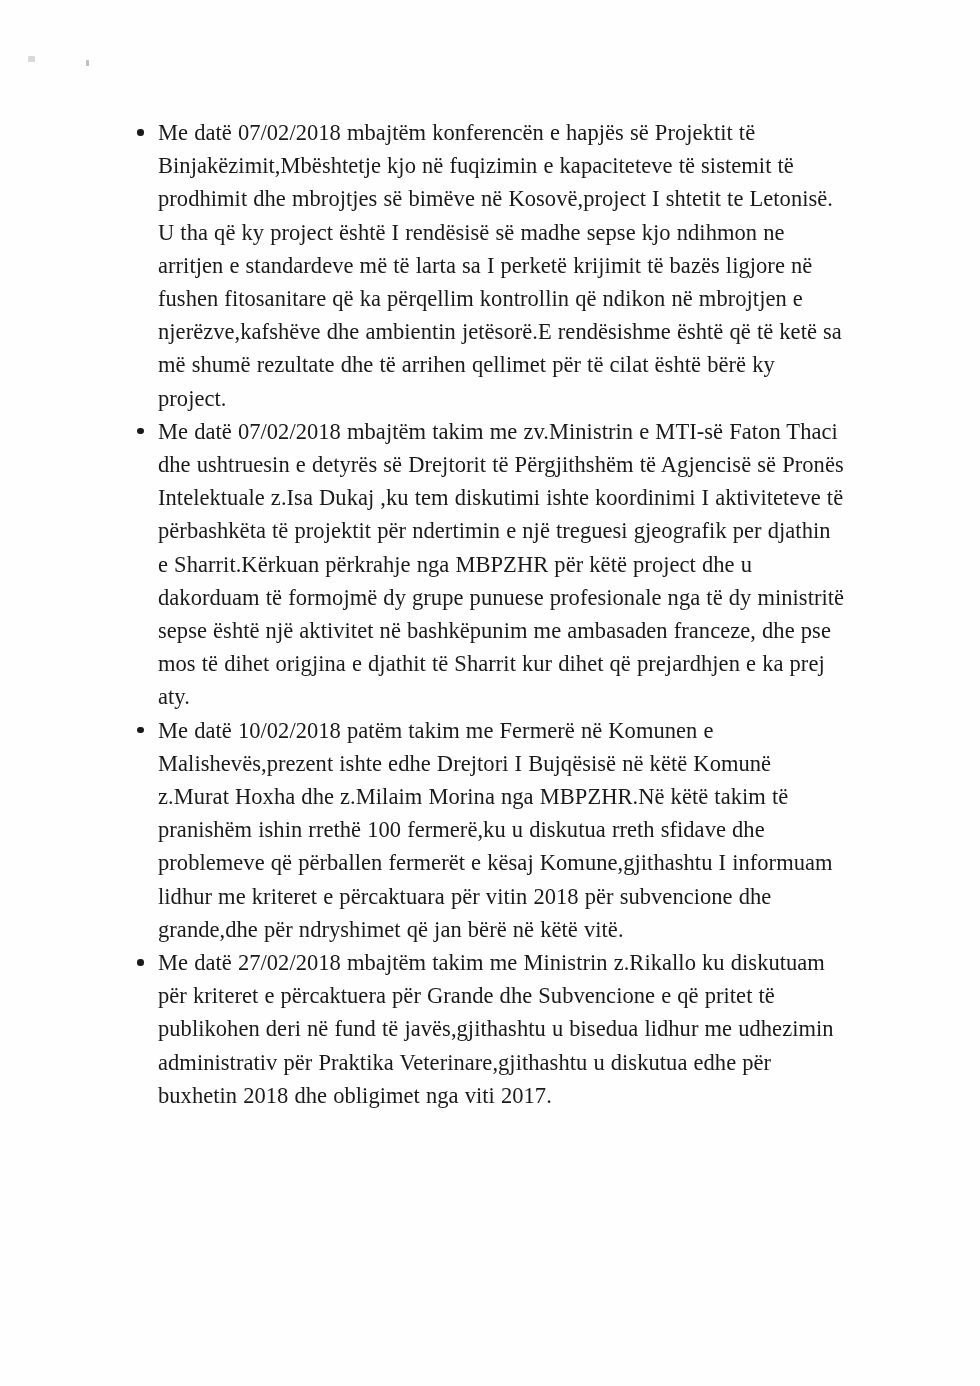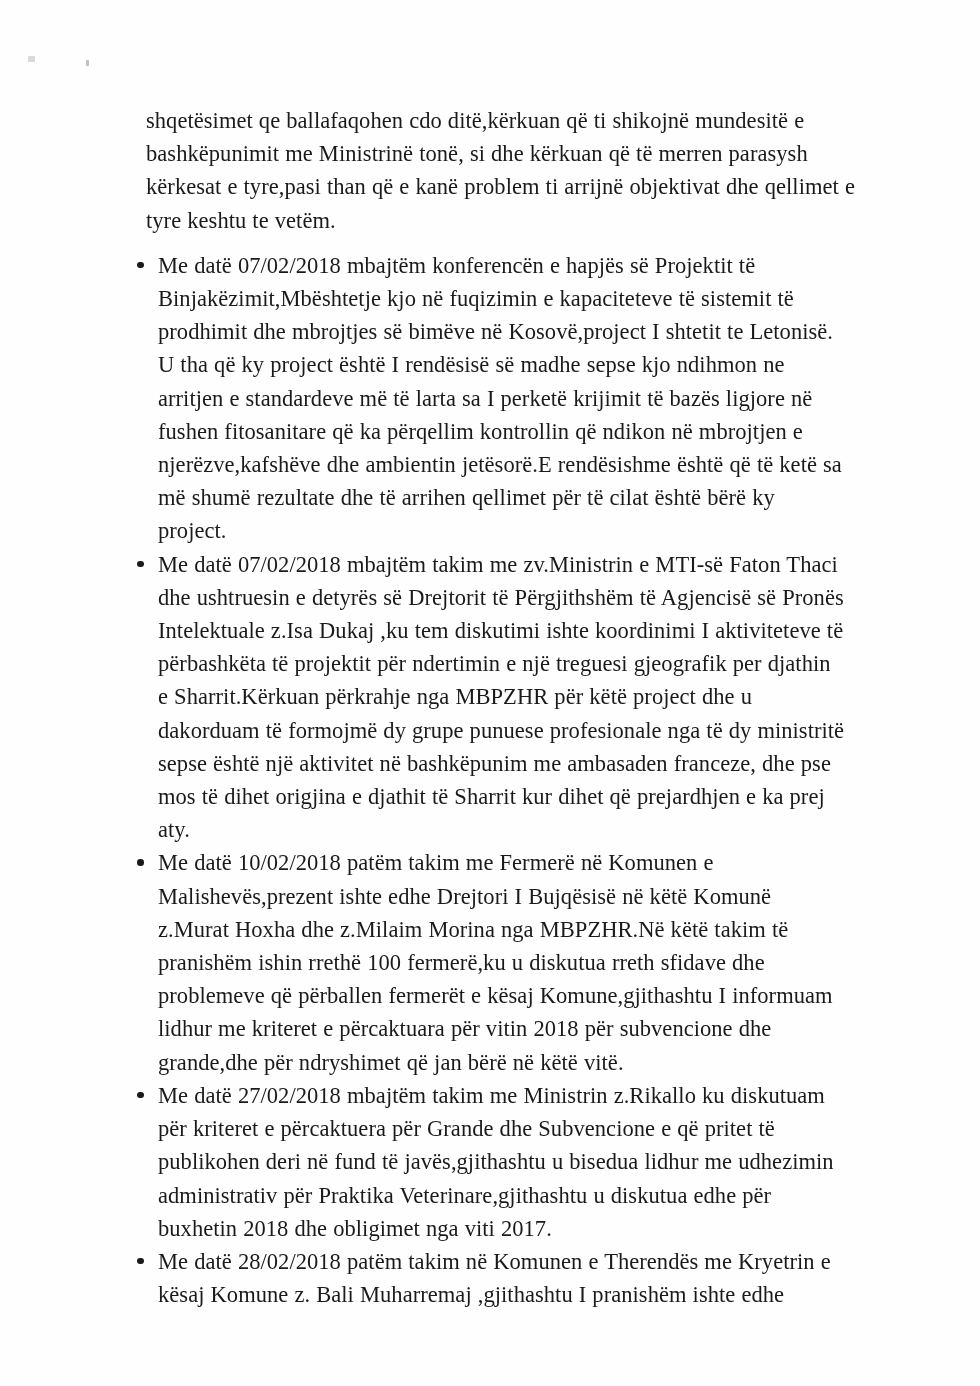--- a/index.html
+++ b/index.html
@@ -85,21 +85,20 @@
 </head>
 <body>
 
 <div class="page">
 
   <span class="scan-speck speck-a"></span>
   <span class="scan-speck speck-b"></span>
 
   <div class="body-block">
 
-    <p class="para">shqetësimet qe ballafaqohen cdo ditë,kërkuan që ti shikojnë mundesitë e bashkëpunimit me Ministrinë tonë, si dhe kërkuan që të merren parasysh kërkesat e tyre,pasi than që e kanë problem ti arrijnë objektivat dhe qellimet e tyre keshtu te vetëm.</p>
 
     <ul class="bullet-list">
 
       <li class="bullet-item">
         <span class="bullet-dot"></span>
         <span class="bullet-text">Me datë 07/02/2018 mbajtëm konferencën e hapjës së Projektit të Binjakëzimit,Mbështetje kjo në fuqizimin e kapaciteteve të sistemit të prodhimit dhe mbrojtjes së bimëve në Kosovë,project I shtetit te Letonisë. U tha që ky project është I rendësisë së madhe sepse kjo ndihmon ne arritjen e standardeve më të larta  sa I perketë krijimit të bazës ligjore në fushen fitosanitare që ka përqellim kontrollin që ndikon në mbrojtjen e njerëzve,kafshëve dhe ambientin jetësorë.E rendësishme është që të ketë sa më shumë rezultate dhe të arrihen qellimet për të cilat  është bërë ky project.</span>
       </li>
 
       <li class="bullet-item">
         <span class="bullet-dot"></span>
@@ -109,20 +108,16 @@
       <li class="bullet-item">
         <span class="bullet-dot"></span>
         <span class="bullet-text">Me datë 10/02/2018 patëm takim me Fermerë në Komunen e Malishevës,prezent ishte edhe Drejtori I Bujqësisë në këtë Komunë z.Murat Hoxha dhe z.Milaim Morina nga MBPZHR.Në këtë takim të pranishëm ishin rrethë 100 fermerë,ku u diskutua rreth sfidave dhe problemeve që përballen fermerët e kësaj Komune,gjithashtu I informuam lidhur me kriteret e përcaktuara për vitin 2018 për subvencione dhe grande,dhe për ndryshimet që jan bërë në këtë vitë.</span>
       </li>
 
       <li class="bullet-item">
         <span class="bullet-dot"></span>
         <span class="bullet-text">Me datë 27/02/2018 mbajtëm takim me Ministrin z.Rikallo ku diskutuam për kriteret e përcaktuera për Grande dhe Subvencione e që pritet të publikohen deri në fund të javës,gjithashtu u bisedua lidhur me udhezimin administrativ për Praktika Veterinare,gjithashtu u diskutua edhe për buxhetin 2018 dhe obligimet nga viti 2017.</span>
       </li>
 
-      <li class="bullet-item">
-        <span class="bullet-dot"></span>
-        <span class="bullet-text">Me datë 28/02/2018 patëm takim në Komunen e Therendës me Kryetrin e kësaj Komune z. Bali Muharremaj ,gjithashtu I pranishëm ishte edhe</span>
-      </li>
 
     </ul>
   </div>
 </div>
 
 </body></html>

